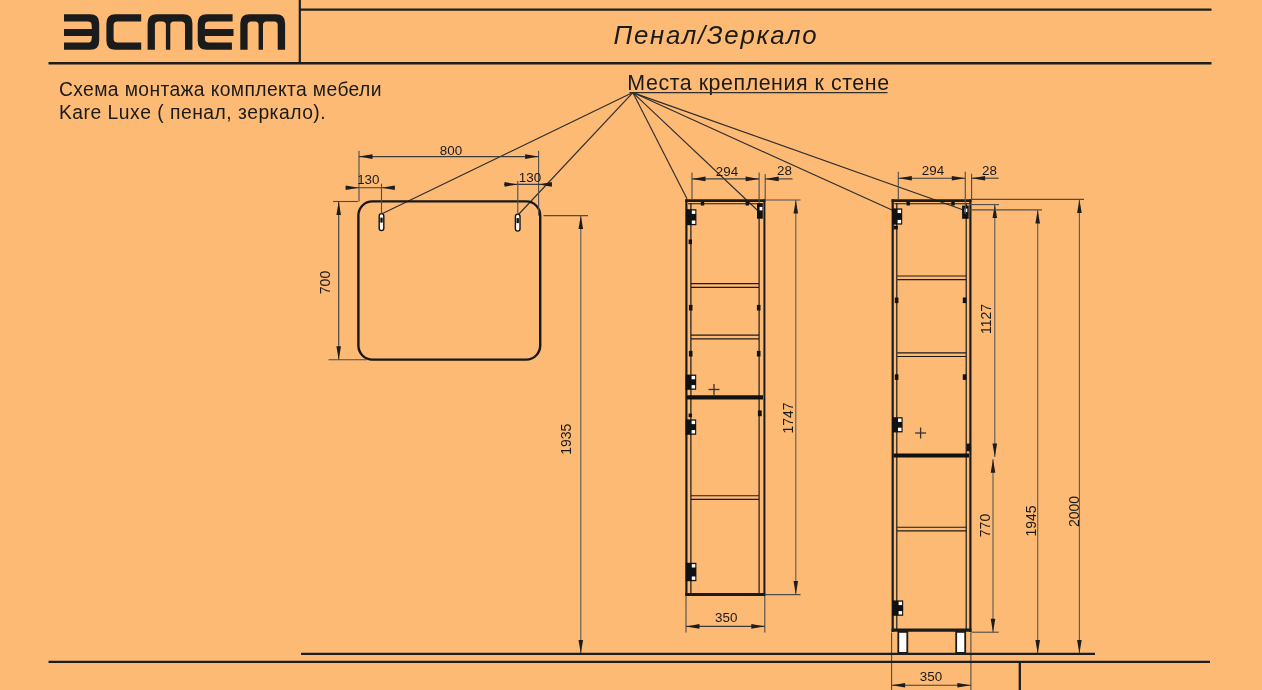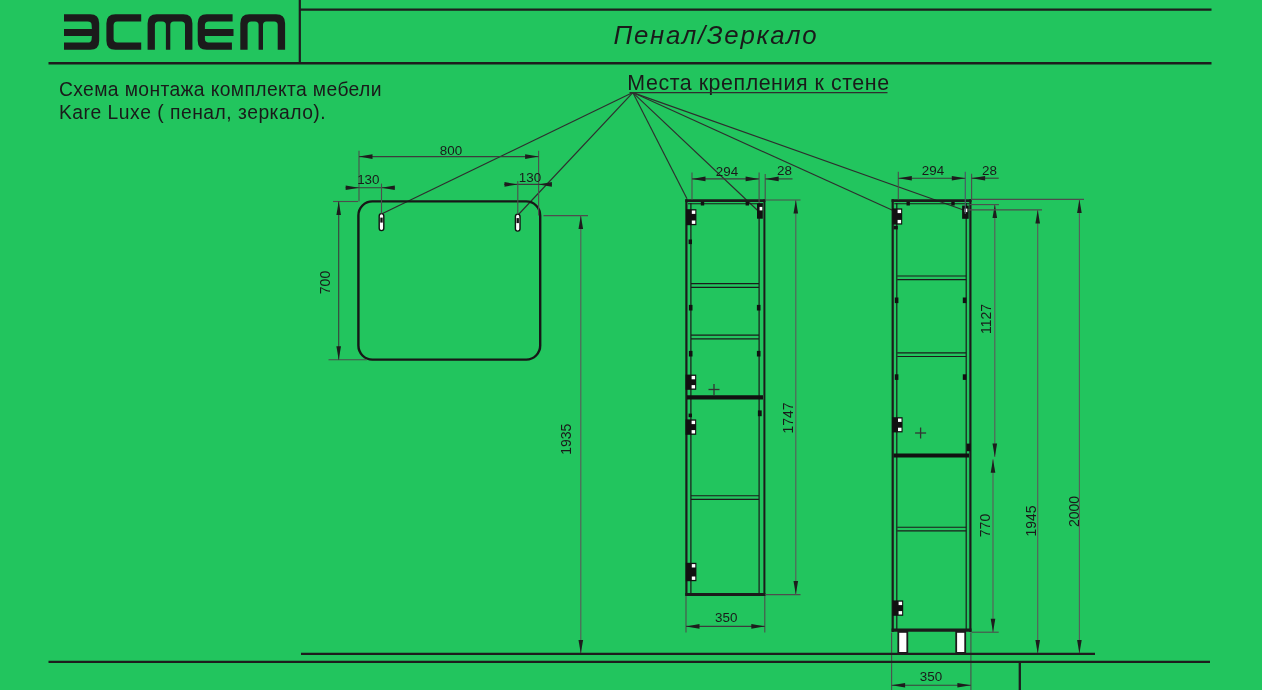--- a/index.html
+++ b/index.html
@@ -1,16 +1,16 @@
 <!DOCTYPE html>
 <html><head>
 <meta charset="utf-8">
 <style>
   html,body{margin:0;padding:0;background:#ffffff;}
-  #page{position:relative;width:1262px;height:690px;background:#22c55e;overflow:hidden;
+  #page{position:relative;width:1262px;height:690px;background:#fdba74;overflow:hidden;
         font-family:"Liberation Sans", sans-serif;}
   svg{position:absolute;left:0;top:0;}
   text{font-family:"Liberation Sans", sans-serif;fill:#1a1a1a;}
 </style>
 </head>
 <body>
 <div id="page">
 <svg width="1262" height="690" viewBox="0 0 1262 690">
 
 <line x1="299.8" y1="0" x2="299.8" y2="63.5" stroke="#1d1d1d" stroke-width="2.2"></line>

